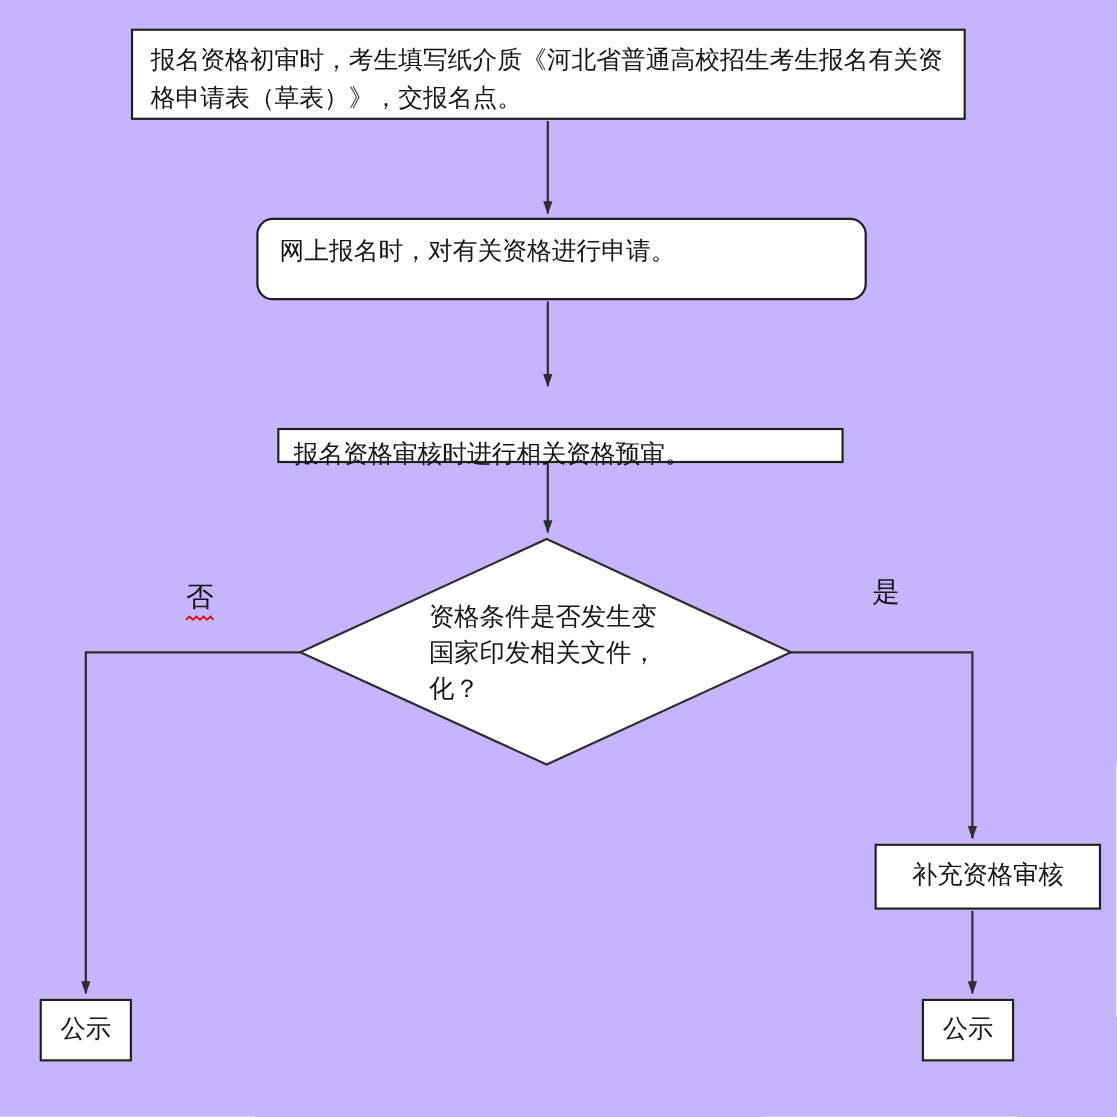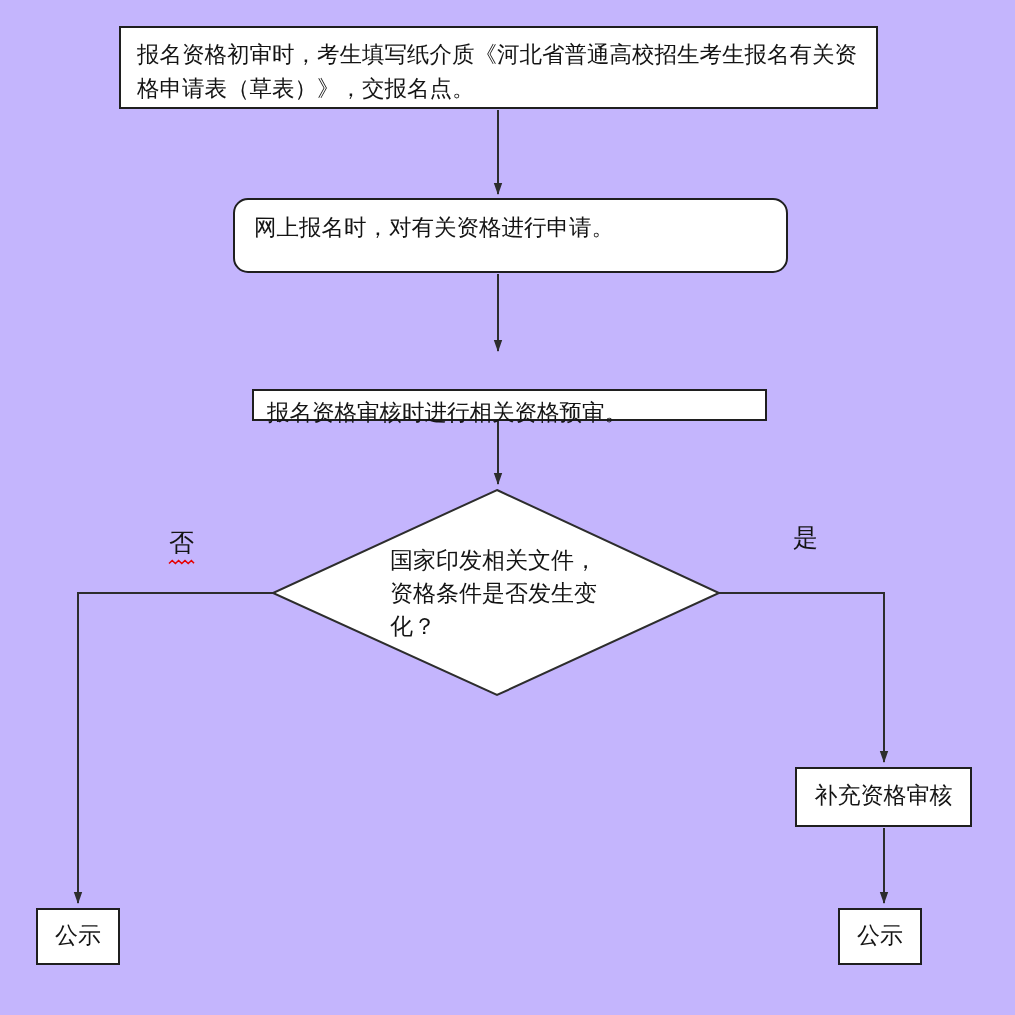--- a/index.html
+++ b/index.html
@@ -31,21 +31,21 @@
     padding: 12px 10px 0 19px;
     border-radius: 15px;
   }
   .node-prereview {
     left: 252px; top: 355px; width: 515px; height: 32px;
     padding: 10px 10px 0 13px;
     line-height: 26px;
     margin-top: 34px;
   }
   .node-supplementary {
-    left: 795px; top: 767px; width: 177px; height: 60px;
+    left: 795px; top: 767px; width: 206px; height: 60px;
     display: flex; align-items: center; justify-content: center;
     font-size: 23px;
   }
   .node-publicity-left {
     left: 36px; top: 908px; width: 84px; height: 57px;
     display: flex; align-items: center; justify-content: center;
     font-size: 23px;
   }
   .node-publicity-right {
     left: 838px; top: 908px; width: 84px; height: 57px;
@@ -106,22 +106,22 @@
 
   <div class="node node-online">
     <span>网上报名时，对有关资格进行申请。</span>
   </div>
 
   <div class="node node-prereview">
     <span>报名资格审核时进行相关资格预审。</span>
   </div>
 
   <div class="decision-text">
+    <div>资格条件是否发生变</div>
     <div>国家印发相关文件，</div>
-    <div>资格条件是否发生变</div>
     <div>化？</div>
   </div>
 
   <div class="branch-label no">
     <span>否</span>
     <svg class="zigzag" width="27" height="6" viewBox="0 0 27 6" xmlns="http://www.w3.org/2000/svg">
       <path d="M1,4.5 L4.2,1.5 L7.4,4.5 L10.6,1.5 L13.8,4.5 L17,1.5 L20.2,4.5 L23.4,1.5 L26,4.2" fill="none" stroke="#e60000" stroke-width="1.6"></path>
     </svg>
   </div>
 

